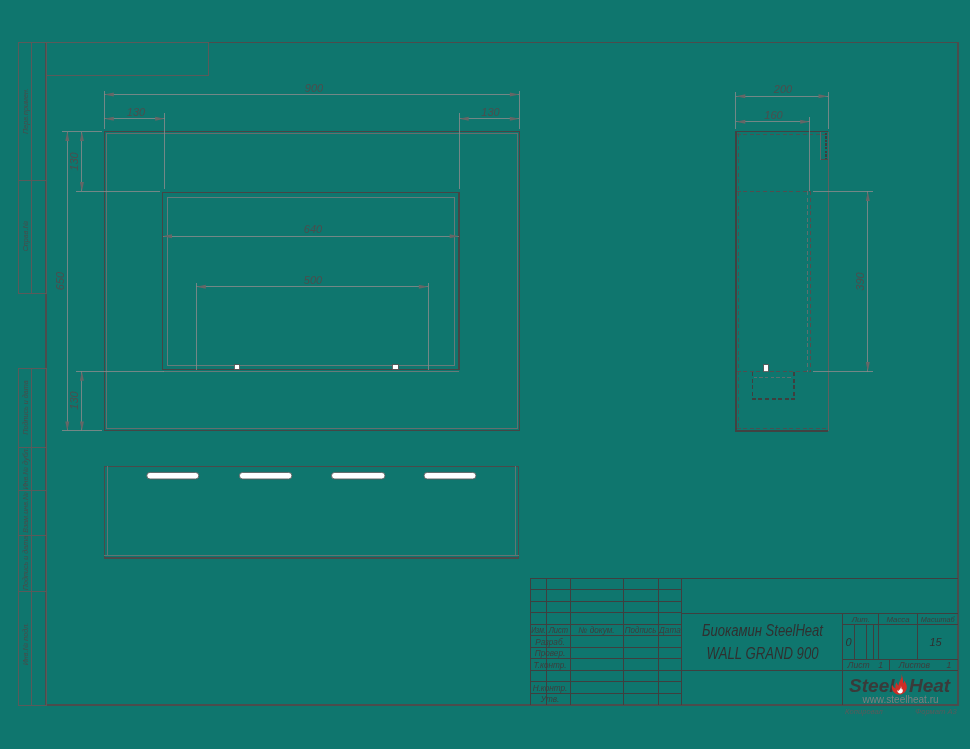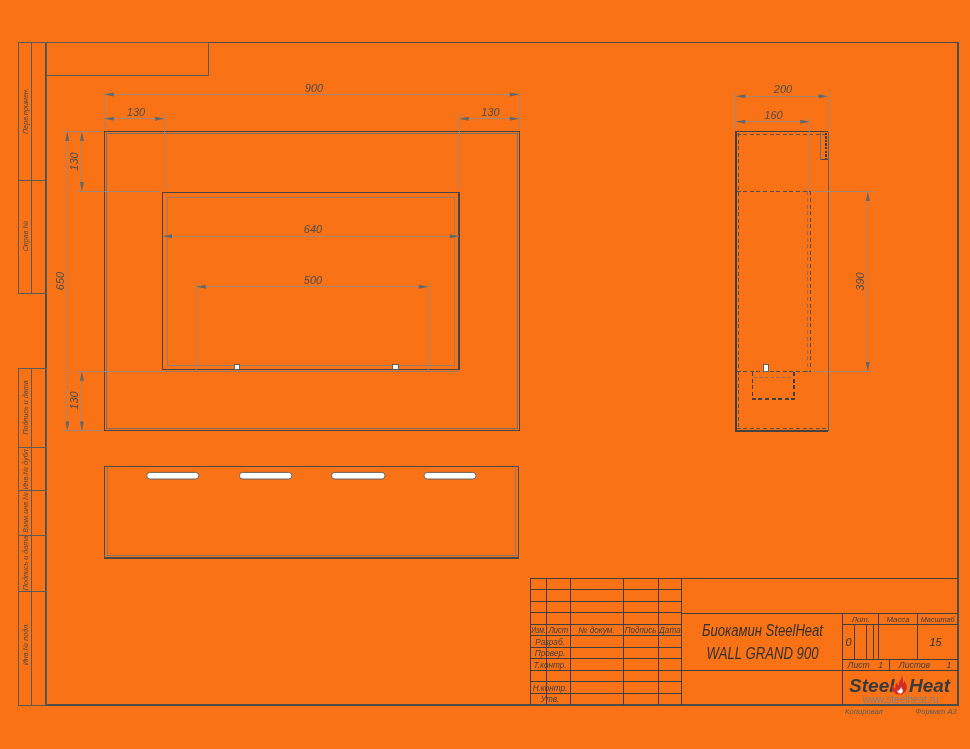--- a/index.html
+++ b/index.html
@@ -1,16 +1,16 @@
 <!DOCTYPE html>
 <html><head>
 <meta charset="utf-8">
 <style>
   html,body{margin:0;padding:0;background:#ffffff;}
-  #sheet{position:relative;width:970px;height:749px;background:#f97316;overflow:hidden;}
+  #sheet{position:relative;width:970px;height:749px;background:#0f766e;overflow:hidden;}
   svg{position:absolute;left:0;top:0;}
   text{font-family:"Liberation Sans",sans-serif;}
 </style>
 </head>
 <body>
 <div id="sheet">
 <svg width="970" height="749" viewBox="0 0 970 749" shape-rendering="crispEdges">
 <defs></defs>
 
 <g id="frame">

